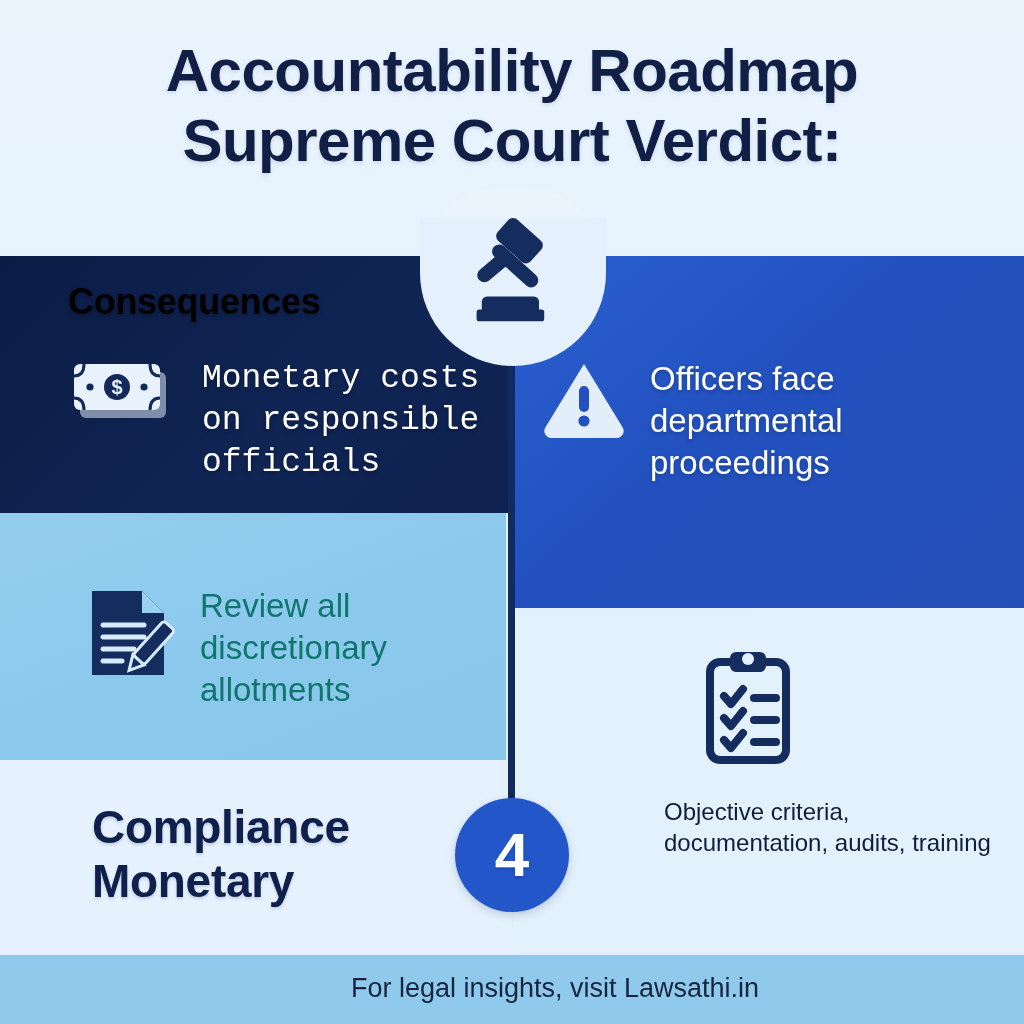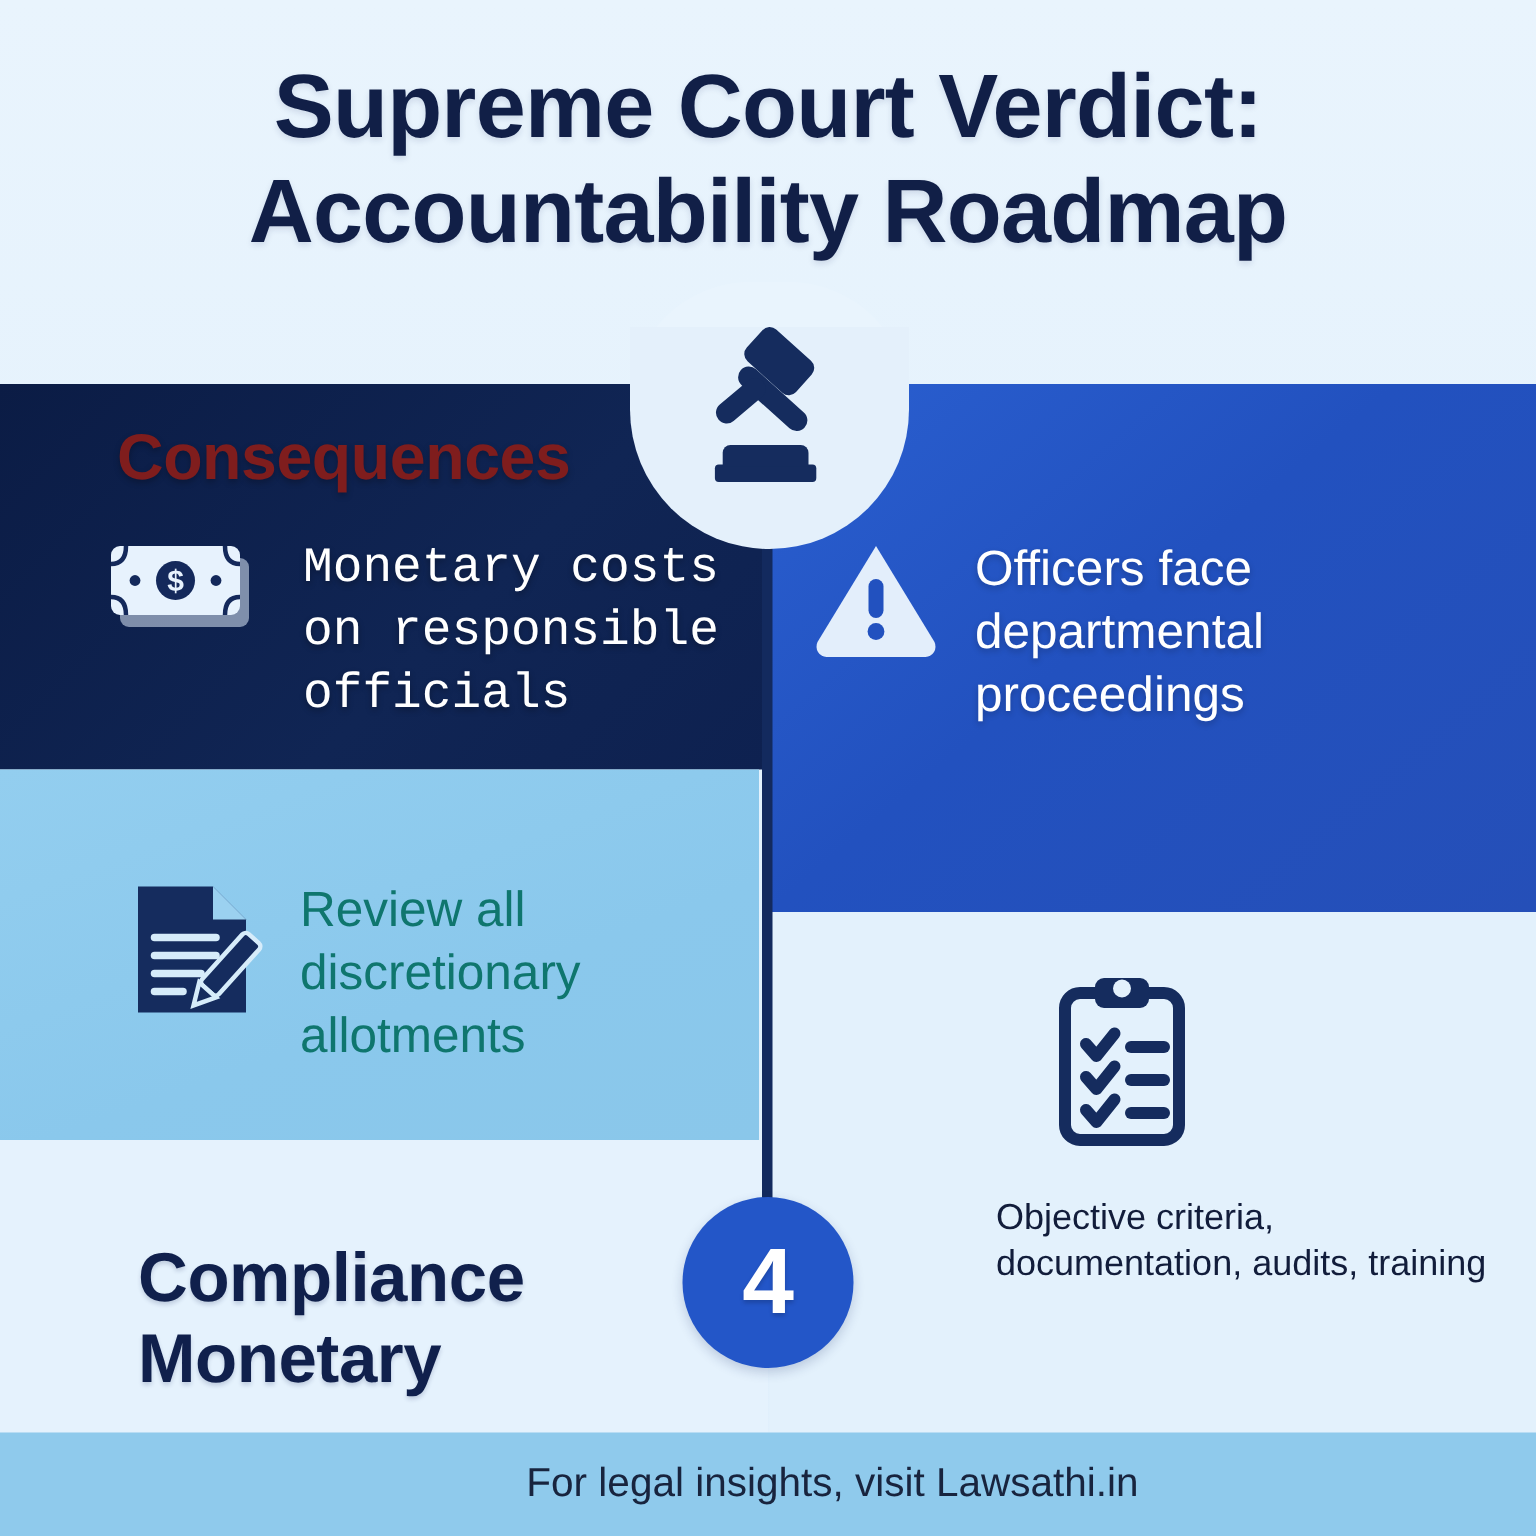--- a/index.html
+++ b/index.html
@@ -158,34 +158,33 @@
     line-height: 1.28;
     font-weight: normal;
   }
 
   .heading {
     position: absolute;
     font-weight: bold;
     letter-spacing: -0.3px;
   }
   .heading-consequences {
-    left: 78px;
+    left: 68px;
     top: 281px;
-    font-size: 43px;
-    color: #7f1d1d;
+    font-size: 36px;
+    color: #000000;
     text-shadow: 0 2px 4px rgba(0,0,0,0.25);
   }
   .heading-compliance {
     left: 92px;
     top: 800px;
     font-size: 46px;
     color: #10204c;
     line-height: 1.18;
     text-shadow: 0 2px 3px rgba(20,40,90,0.18);
-    margin-top: 24px;
   }
 
   .row-money {
     left: 70px;
     top: 358px;
     width: 420px;
   }
   .row-money .row-text { color: #ffffff; text-shadow: 0 2px 4px rgba(0,0,0,0.3); font-family: Liberation Mono, monospace; }
 
   .row-warning {
@@ -251,22 +250,22 @@
   }
 </style>
 </head>
 <body>
 
 <div id="infographic">
 
   <div class="bg-base"></div>
 
   <div class="title-block">
+    <span class="title-line">Accountability Roadmap</span>
     <span class="title-line">Supreme Court Verdict:</span>
-    <span class="title-line">Accountability Roadmap</span>
   </div>
 
   <div class="panel panel-dark"></div>
   <div class="panel-dark-arrow"></div>
   <div class="panel panel-royal"></div>
   <div class="panel panel-lightblue"></div>
   <div class="panel panel-pale-right"></div>
   <div class="panel panel-pale-left"></div>
 
   <div class="connector"></div>

